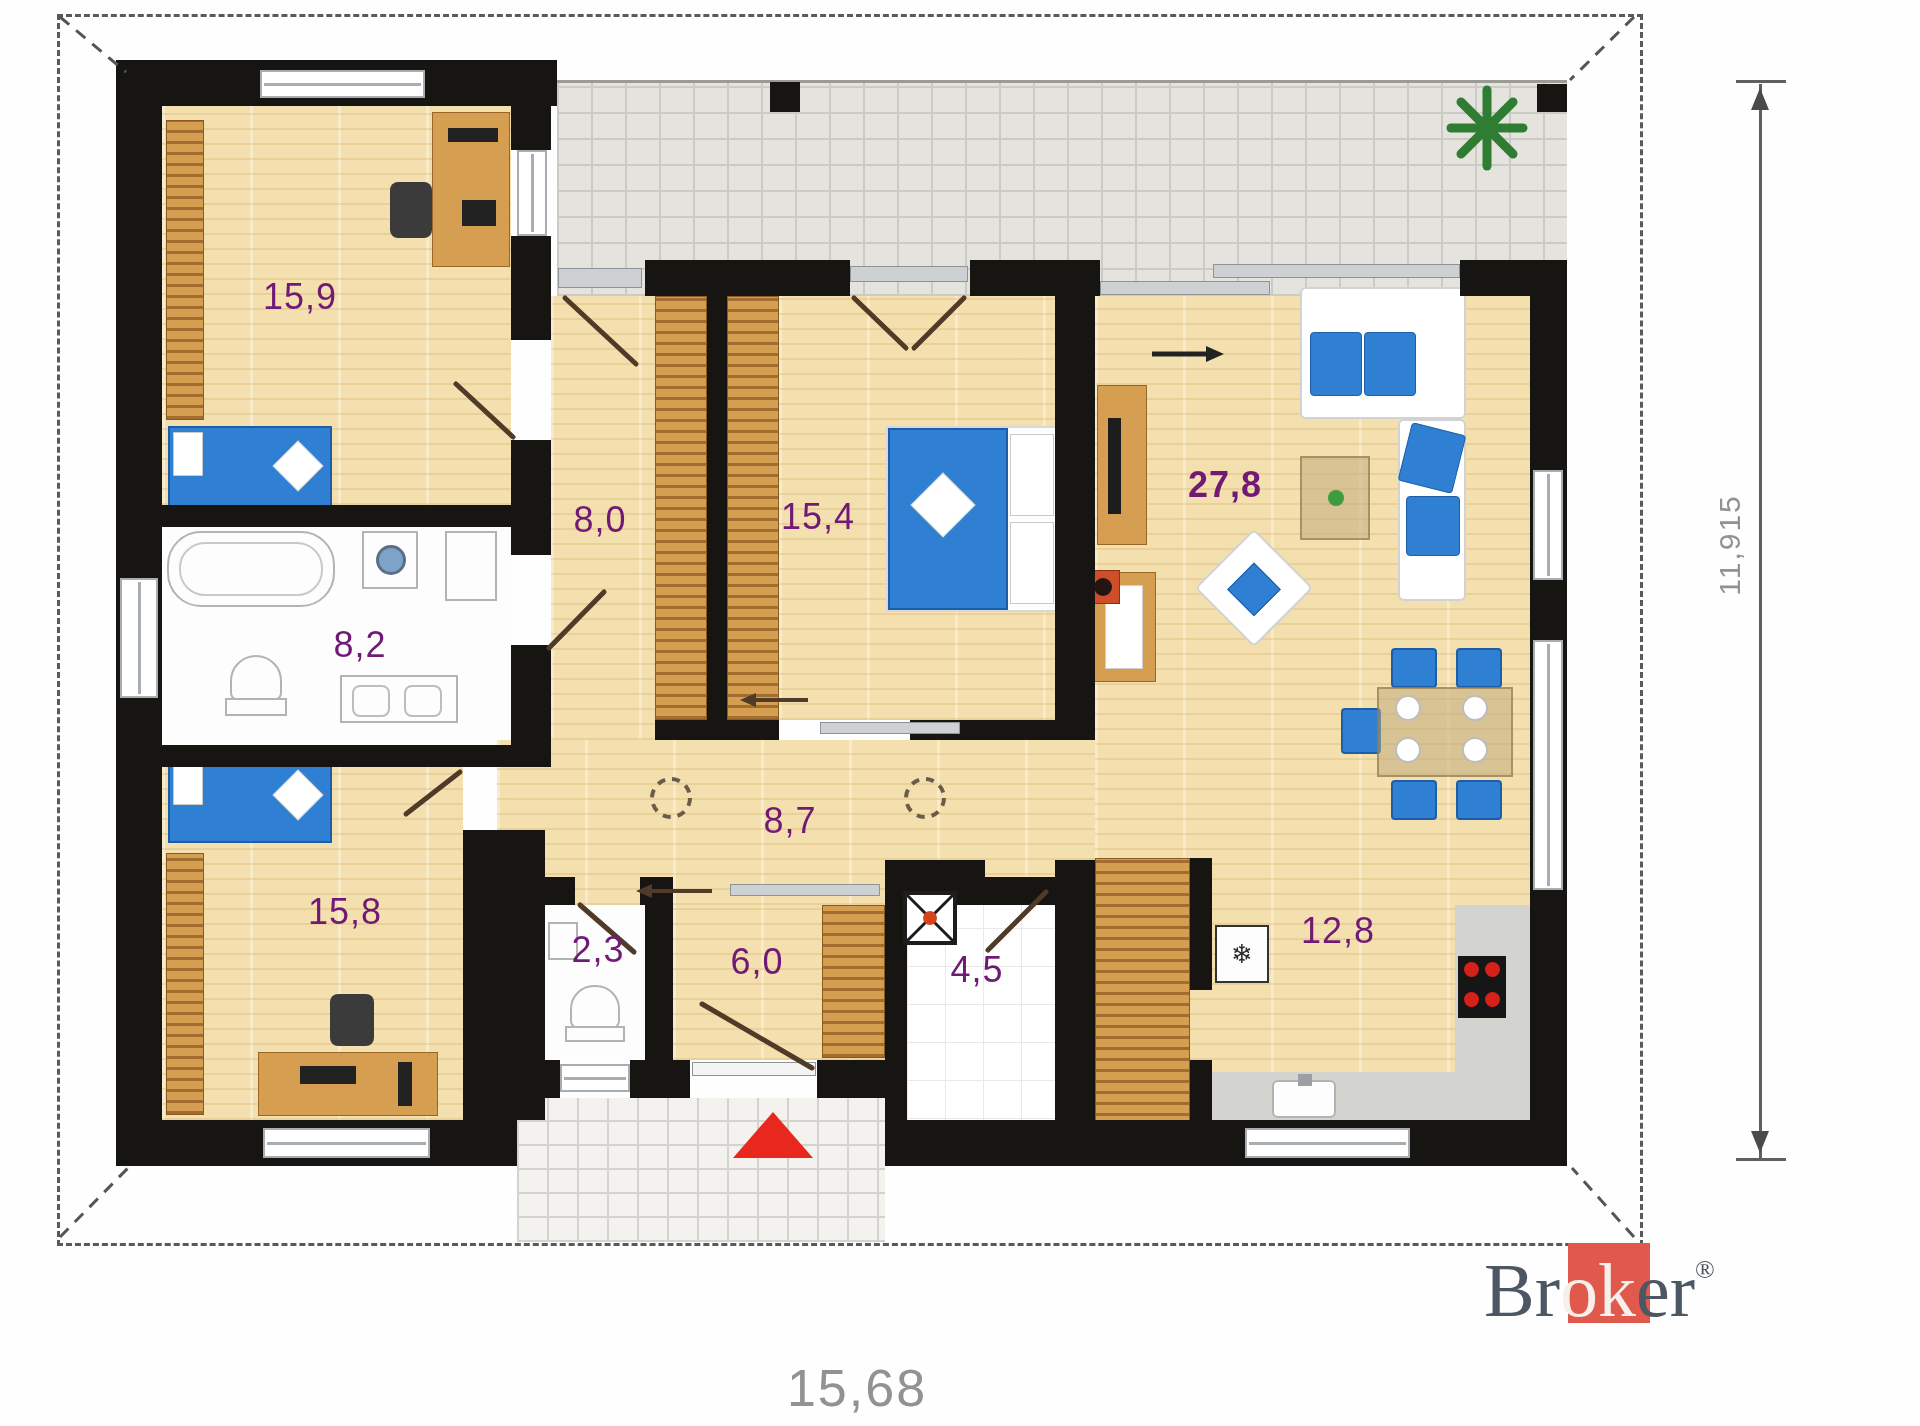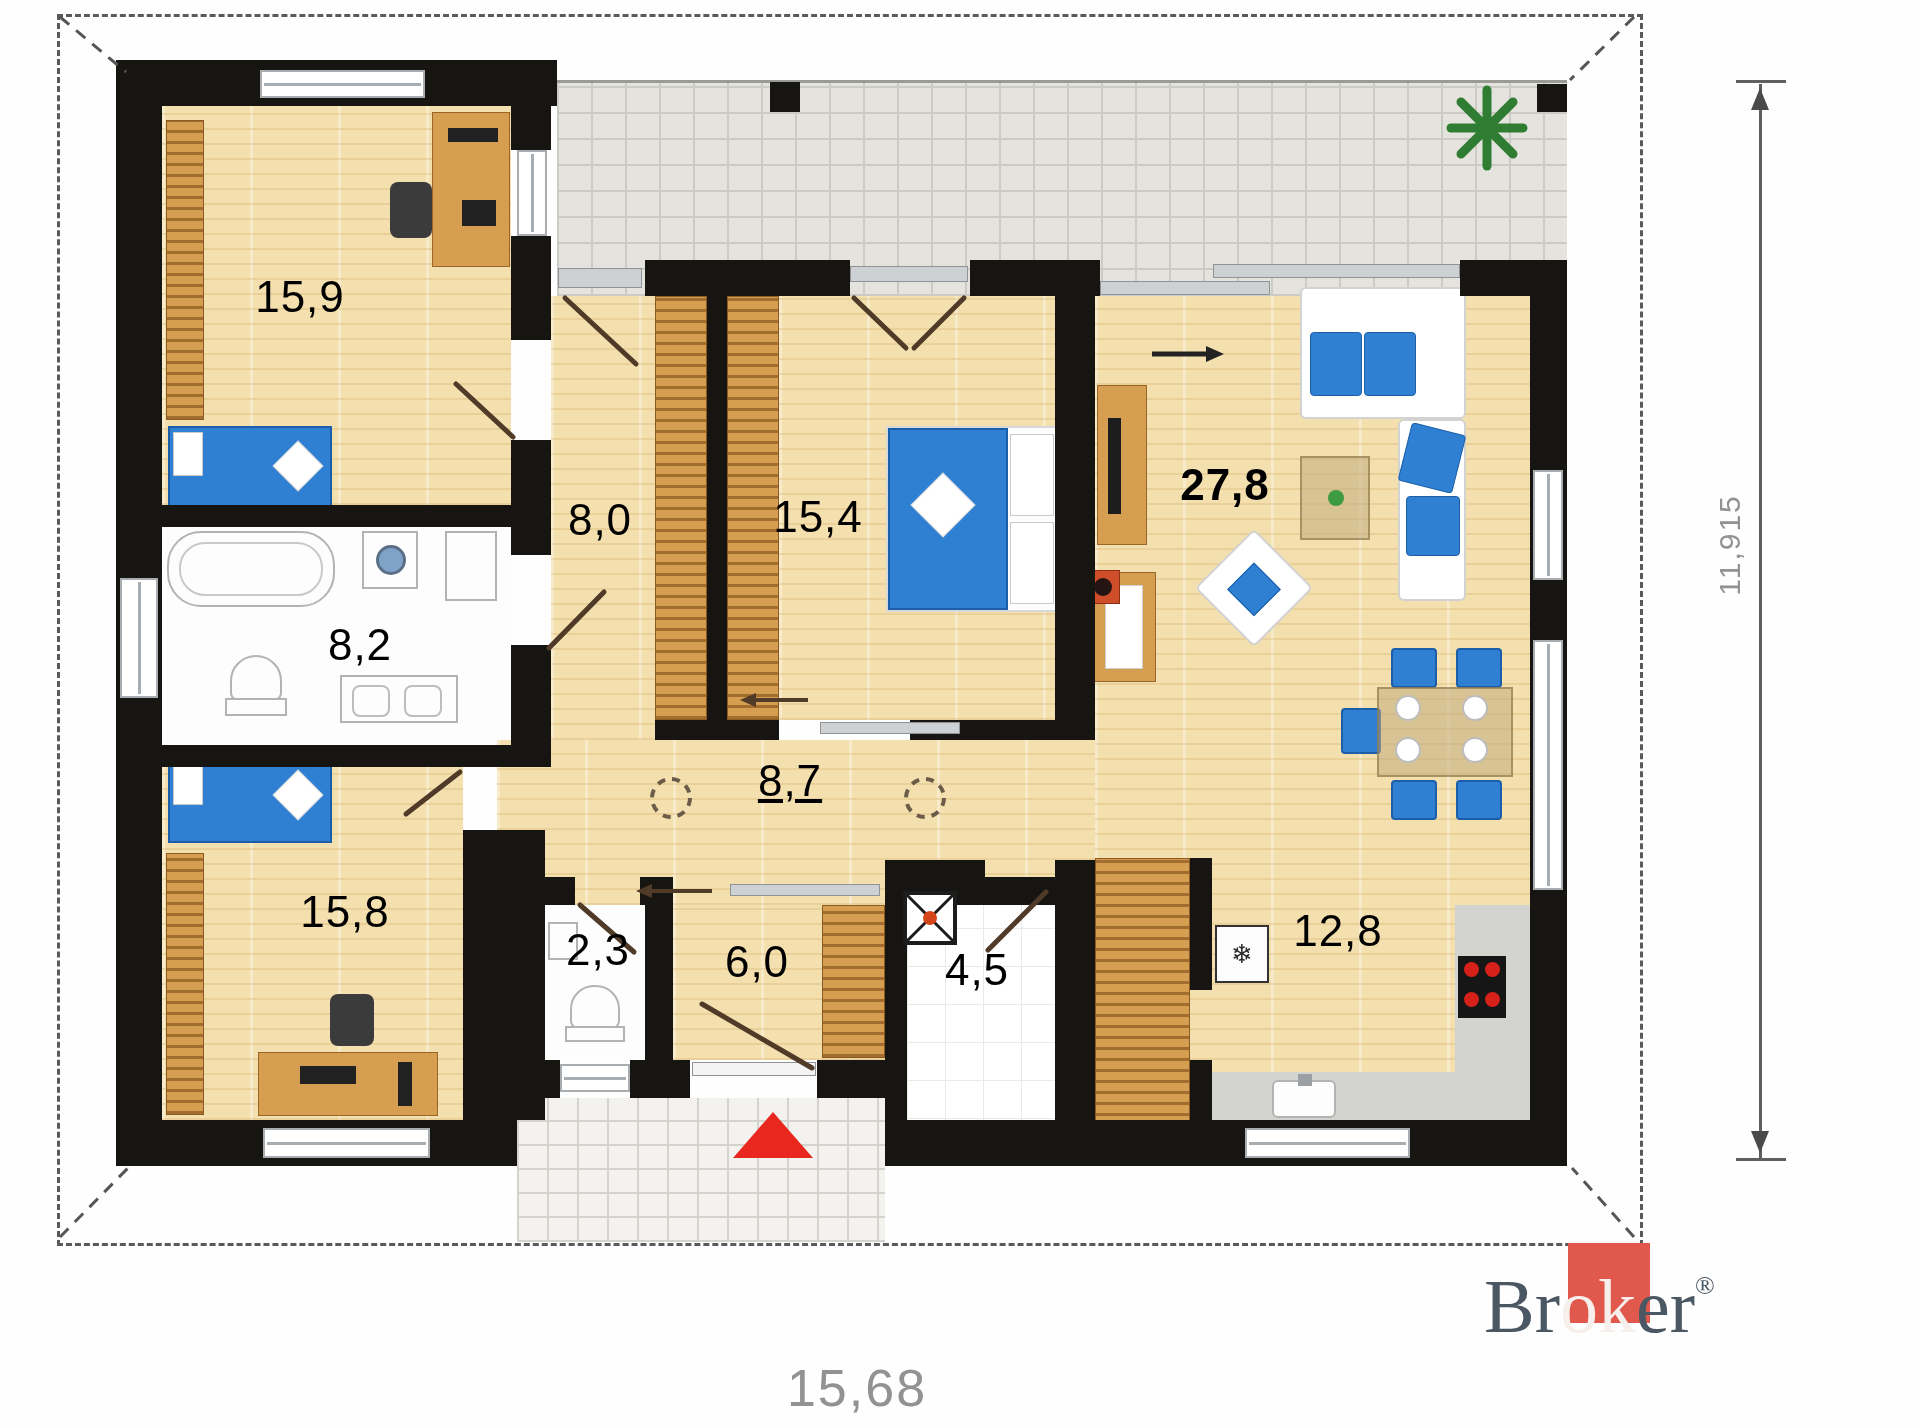--- a/index.html
+++ b/index.html
@@ -36,21 +36,21 @@
   .pillow{position:absolute;background:#fff;border:1px solid #c9c9c9;box-sizing:border-box;}
   .fold{position:absolute;background:#fff;border:1px solid #d8d8d8;transform:rotate(45deg);}
   .chair{position:absolute;background:#3b3b3b;border-radius:8px;}
   .bluechair{position:absolute;background:#2f80d2;border:2px solid #1c5fa8;box-sizing:border-box;border-radius:4px;}
   .sofa{position:absolute;background:#fff;border:2px solid #d2d2d2;box-sizing:border-box;border-radius:6px;}
   .cushion{position:absolute;background:#2f80d2;border:1px solid #1c5fa8;border-radius:4px;}
   .glass{position:absolute;background:rgba(193,172,128,.55);border:2px solid rgba(130,106,60,.55);box-sizing:border-box;}
   .plate{position:absolute;width:26px;height:26px;border-radius:50%;background:#fff;border:2px solid #bdbdbd;box-sizing:border-box;}
   .gray{position:absolute;background:#d3d3cf;}
   .fixture{position:absolute;background:#fdfdfd;border:2px solid #b3b3b3;box-sizing:border-box;}
-  .label{position:absolute;font-size:44px;color:#000000;transform:translate(-50%,-50%);letter-spacing:1px;white-space:nowrap;}
+  .label{position:absolute;font-size:36px;color:#701a75;transform:translate(-50%,-50%);letter-spacing:1px;white-space:nowrap;}
   .dimtext{position:absolute;color:#929292;font-size:52px;letter-spacing:2px;}
   .dimline{position:absolute;background:#5f5f5f;}
   .tri-up,.tri-down{position:absolute;width:0;height:0;border-left:9px solid transparent;border-right:9px solid transparent;}
   .tri-up{border-bottom:22px solid #4a4a4a;}
   .tri-down{border-top:22px solid #4a4a4a;}
   .entry-tri{position:absolute;width:0;height:0;border-left:40px solid transparent;border-right:40px solid transparent;border-bottom:46px solid #e8281e;}
   .svgov{position:absolute;left:0;top:0;pointer-events:none;}
   
   .logo-sq{position:absolute;background:#e0594c;}
   .logo-line{position:absolute;font-family:"Liberation Serif",serif;font-size:76px;color:#4b5763;line-height:1;white-space:nowrap;}
@@ -270,32 +270,32 @@
     </g>
   </svg>
 
   <div class="entry-tri" style="left:733px;top:1112px;"></div>
 
   <div class="label" style="left:300px;top:297px;">15,9</div>
   <div class="label" style="left:600px;top:520px;">8,0</div>
   <div class="label" style="left:818px;top:517px;">15,4</div>
   <div class="label" style="left:1225px;top:485px;font-weight:bold;">27,8</div>
   <div class="label" style="left:360px;top:645px;">8,2</div>
-  <div class="label" style="left:790px;top:781px;text-decoration:underline;">8,7</div>
+  <div class="label" style="left:790px;top:821px;">8,7</div>
   <div class="label" style="left:345px;top:912px;">15,8</div>
   <div class="label" style="left:598px;top:950px;">2,3</div>
   <div class="label" style="left:757px;top:962px;">6,0</div>
   <div class="label" style="left:977px;top:970px;">4,5</div>
   <div class="label" style="left:1338px;top:931px;">12,8</div>
 
   <div class="dimline" style="left:1759px;top:84px;width:3px;height:1076px;"></div>
   <div class="dimline" style="left:1736px;top:80px;width:50px;height:3px;"></div>
   <div class="dimline" style="left:1736px;top:1158px;width:50px;height:3px;"></div>
   <div class="tri-up" style="left:1751px;top:88px;"></div>
   <div class="tri-down" style="left:1751px;top:1131px;"></div>
   <div class="dimtext" style="left:1730px;top:545px;font-size:30px;transform:translate(-50%,-50%) rotate(-90deg);">11,915</div>
 
   <div class="dimtext" style="left:857px;top:1388px;transform:translate(-50%,-50%);">15,68</div>
 
   <div class="logo-sq" style="left:1568px;top:1243px;width:82px;height:80px;"></div>
-  <div class="logo-line" style="left:1484px;top:1252px;margin-top:16px;"><span>Br</span><span class="logo-white">ok</span><span>er</span><span class="reg">®</span></div>
+  <div class="logo-line" style="left:1484px;top:1252px;"><span>Br</span><span class="logo-white">ok</span><span>er</span><span class="reg">®</span></div>
 
 </div>
 
 </body></html>

